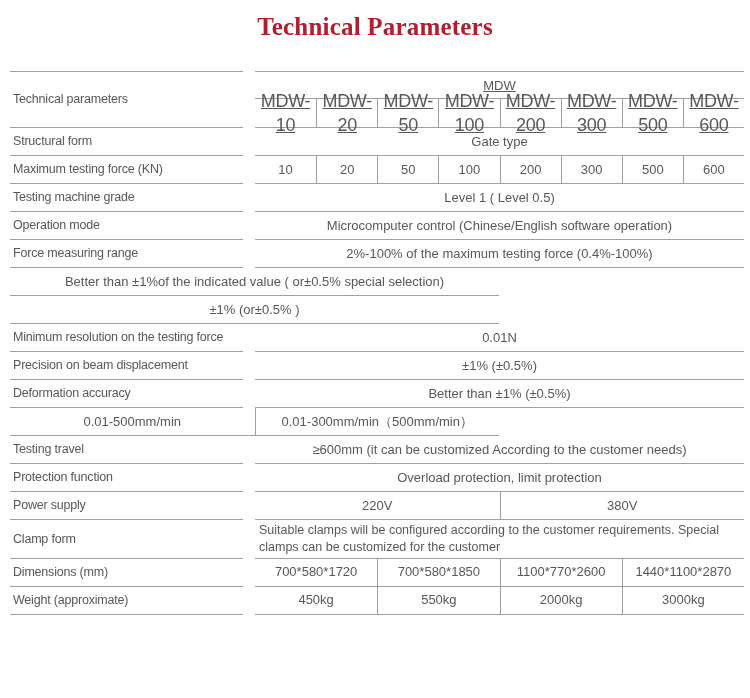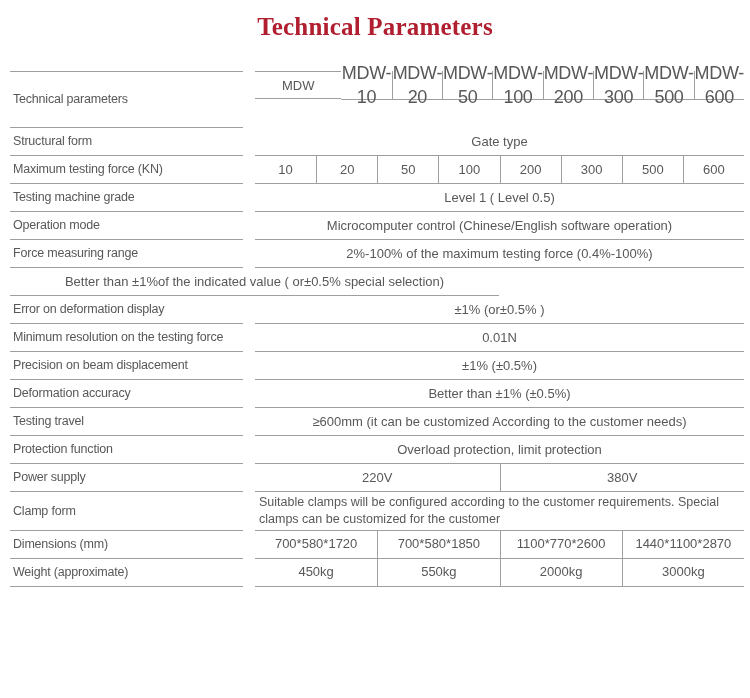--- a/index.html
+++ b/index.html
@@ -63,21 +63,21 @@
   .cell + .cell{ border-left:1px solid var(--line); }
   .span1{ width:12.5%; }
   .span2{ width:25%; }
   .span4{ width:50%; }
   .span8{ width:100%; }
   
   .header-row .label-cell{
     border-top:1px solid var(--line);
     height:57px;
   }
-  .hdr-right{ width:489px; display:flex; flex-direction:row; }
+  .hdr-right{ width:489px; display:flex; flex-direction:column;text-decoration:underline; }
   .hdr-right .right.group-row{
     border-top:1px solid var(--line);
     height:28px;
   }
   .hdr-right .right.models-row{ height:29px; }
   .models-row .cell{ font-size:18px; letter-spacing:-0.3px; padding:0; }
 </style>
 </head>
 <body>
 
@@ -139,21 +139,20 @@
         <div class="right">
           <div class="cell span8">2%-100% of the maximum testing force (0.4%-100%)</div>
         </div>
       </div>
       <div class="row">
         <div class="right">
           <div class="cell span8">Better than ±1%of the indicated value ( or±0.5% special selection)</div>
         </div>
       </div>
       <div class="row">
-        <div class="label-cell">Error on deformation display</div>
         <div class="right">
           <div class="cell span8">±1% (or±0.5% )</div>
         </div>
       </div>
       <div class="row">
         <div class="label-cell">Minimum resolution on the testing force</div>
         <div class="right">
           <div class="cell span8">0.01N</div>
         </div>
       </div>
@@ -163,20 +162,24 @@
           <div class="cell span8">±1%  (±0.5%)</div>
         </div>
       </div>
       <div class="row">
         <div class="label-cell">Deformation accuracy</div>
         <div class="right">
           <div class="cell span8">Better than ±1% (±0.5%)</div>
         </div>
       </div>
       <div class="row">
+        <div class="right">
+          <div class="cell span4">0.01-500mm/min</div>
+          <div class="cell span4">0.01-300mm/min（500mm/min）</div>
+        </div>
       </div>
       <div class="row">
         <div class="label-cell">Testing travel</div>
         <div class="right">
           <div class="cell span8">≥600mm (it can be customized According to the customer needs)</div>
         </div>
       </div>
       <div class="row">
         <div class="label-cell">Protection function</div>
         <div class="right">

